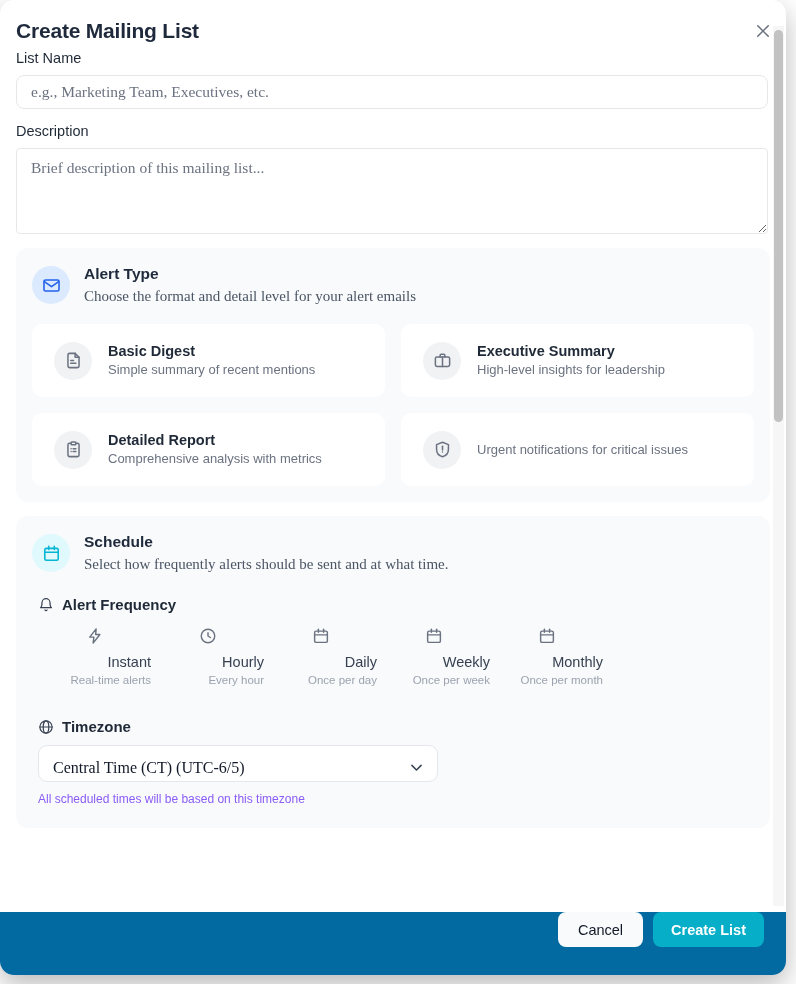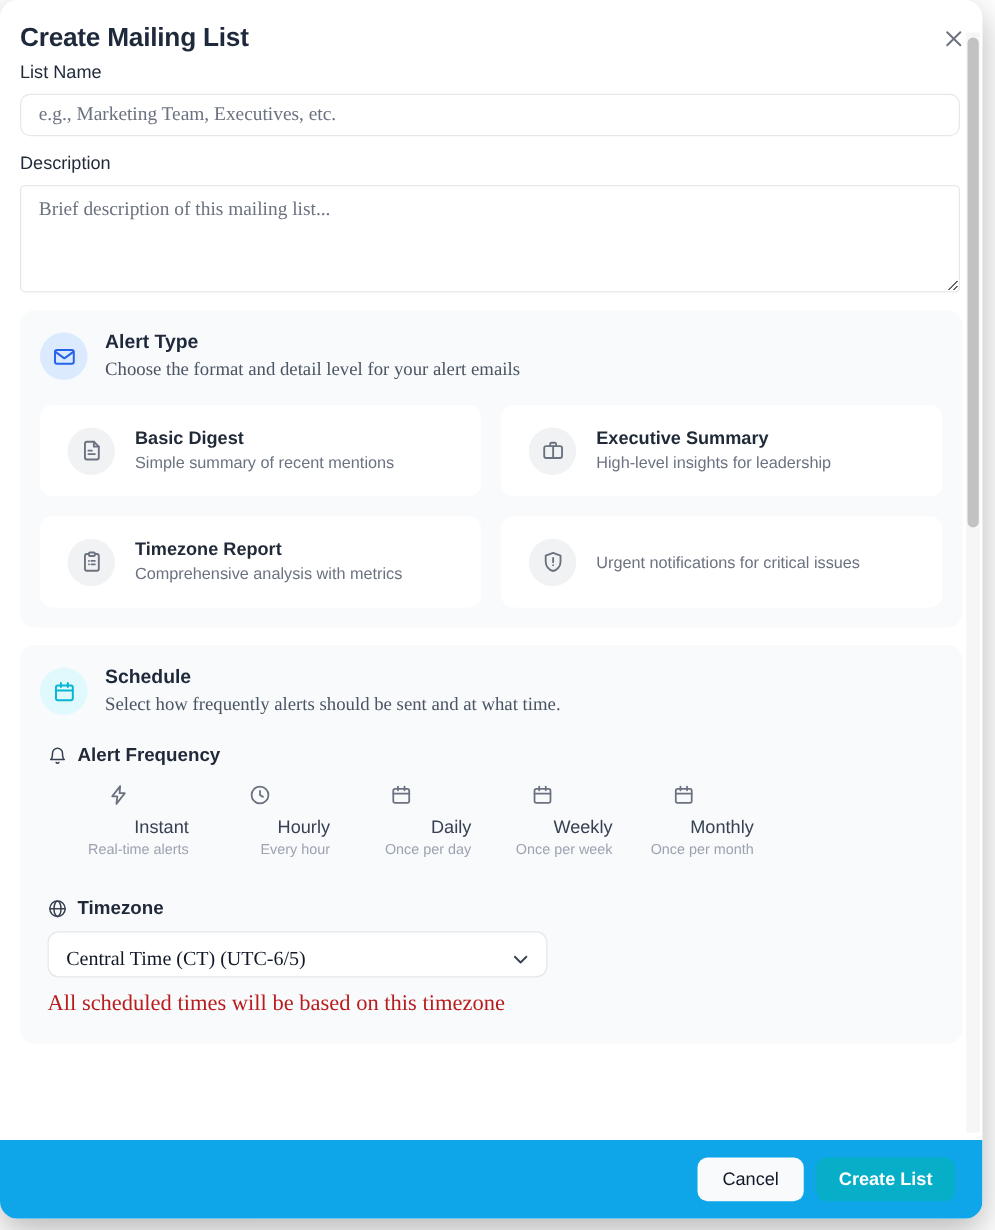--- a/index.html
+++ b/index.html
@@ -166,34 +166,34 @@
     padding: 8px 12px 0 14px;
     cursor: pointer;
   }
   .tz-val {
     flex: 1;
     font-family: "Liberation Serif", serif;
     font-size: 16px; color: #111827;
   }
   .tz-chev { color: #374151; display: flex; }
   .tz-help {
-    font-family: Liberation Serif, serif;
-    font-size: 18px; color: #b91c1c;
+    font-family: Liberation Sans, sans-serif;
+    font-size: 12px; color: #8b5cf6;
     margin: 10px 0 0 6px;
   }
 
   
   .footer {
     position: absolute;
     left: 0; right: 0; bottom: 0;
     height: 63px;
-    display: flex; align-items: center; justify-content: flex-end;
+    display: flex; align-items: flex-start; justify-content: flex-end;
     gap: 10px;
     padding: 0 22px 0 0;
-    background: #0ea5e9;
+    background: #0369a1;
   }
   .btn {
     border: none;
     border-radius: 8px;
     height: 35px;
     font-family: "Liberation Sans", sans-serif;
     font-size: 14.5px;
     cursor: pointer;
   }
   .btn-cancel { background: #f8fafc; color: #111827; padding: 0 20px; }
@@ -285,21 +285,21 @@
           <svg width="19" height="19" viewBox="0 0 24 24" fill="none" stroke="currentColor" stroke-width="1.9" stroke-linecap="round" stroke-linejoin="round">
             <path d="M9 4H7a2 2 0 0 0-2 2v13a2 2 0 0 0 2 2h10a2 2 0 0 0 2-2V6a2 2 0 0 0-2-2h-2"></path>
               <rect x="9" y="2.5" width="6" height="3.5" rx="1"></rect>
               <line x1="9" y1="11" x2="9.01" y2="11"></line>
               <line x1="11.5" y1="11" x2="15" y2="11"></line>
               <line x1="9" y1="14.5" x2="9.01" y2="14.5"></line>
               <line x1="11.5" y1="14.5" x2="15" y2="14.5"></line>
           </svg>
         </div>
         <div>
-          <div class="at-name">Timezone Report</div>
+          <div class="at-name">Detailed Report</div>
           <div class="at-desc">Comprehensive analysis with metrics</div>
         </div>
       </div>
 
       <div class="at-card">
         <div class="at-ico">
           <svg width="19" height="19" viewBox="0 0 24 24" fill="none" stroke="currentColor" stroke-width="1.9" stroke-linecap="round" stroke-linejoin="round">
             <path d="M12 2.8l7.5 3v6c0 4.4-3.1 8.3-7.5 9.4-4.4-1.1-7.5-5-7.5-9.4v-6z"></path>
               <line x1="12" y1="8" x2="12" y2="12.5"></line>
               <line x1="12" y1="15.3" x2="12.01" y2="15.3"></line>

